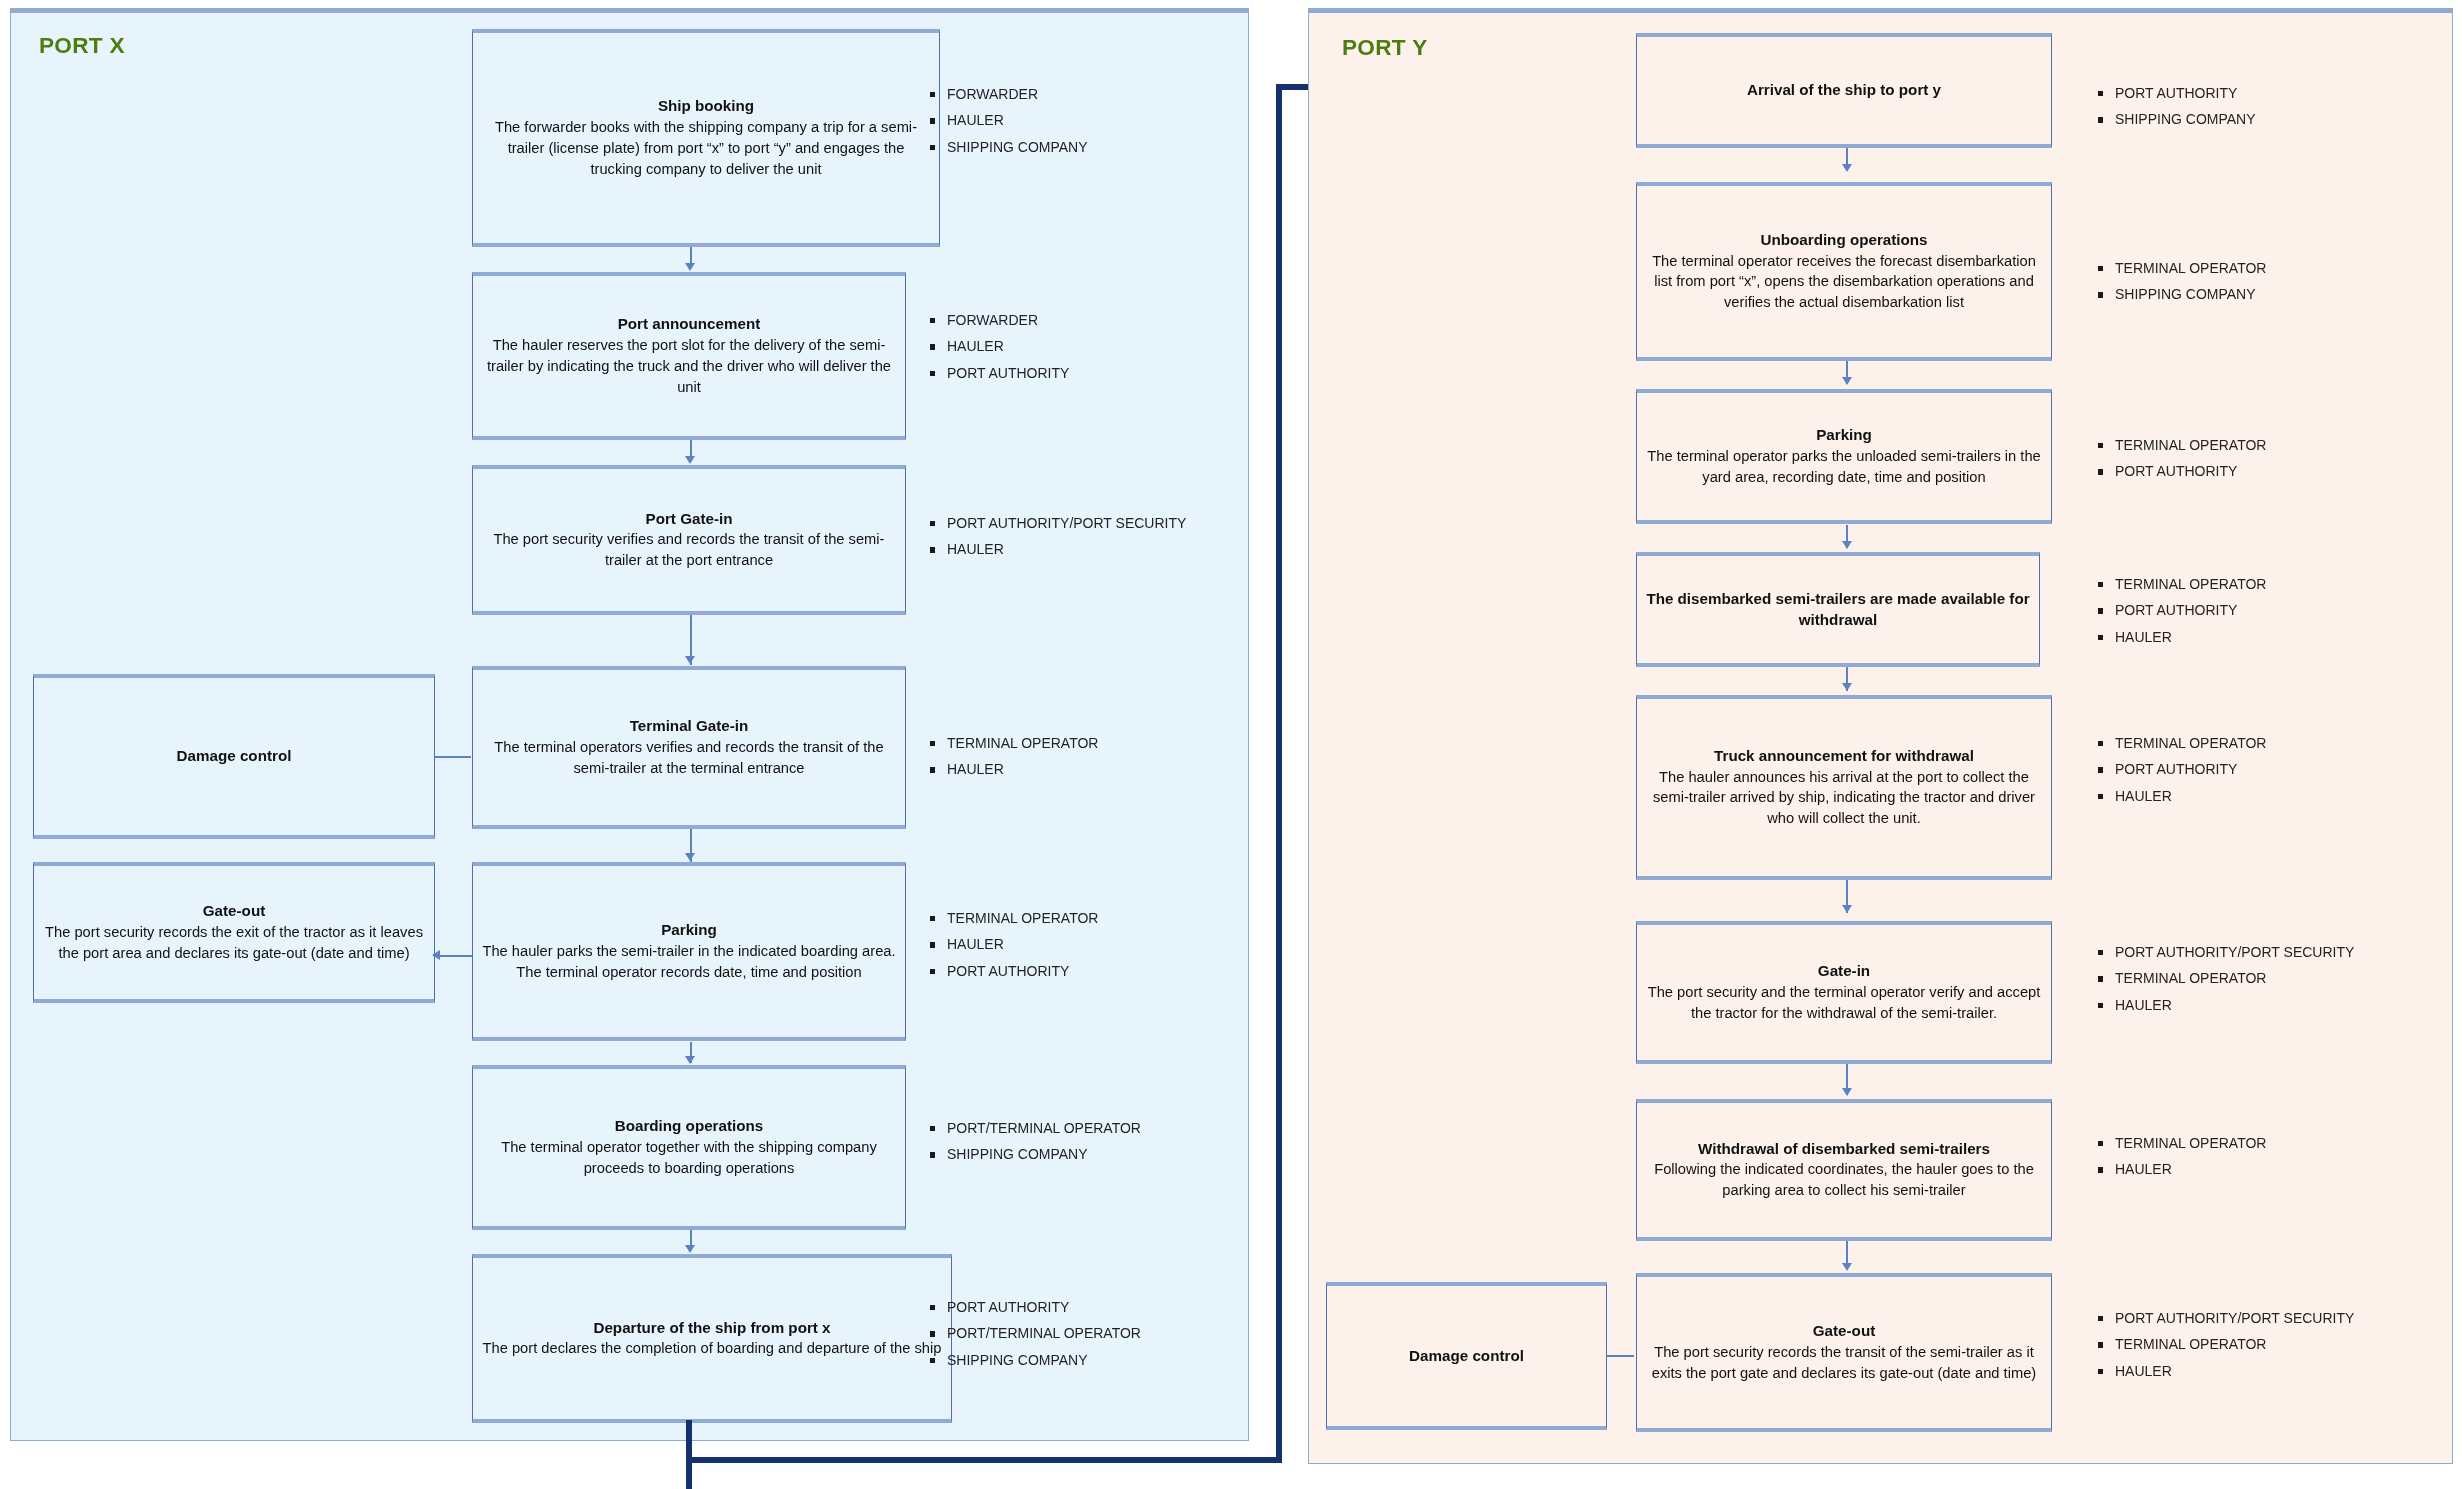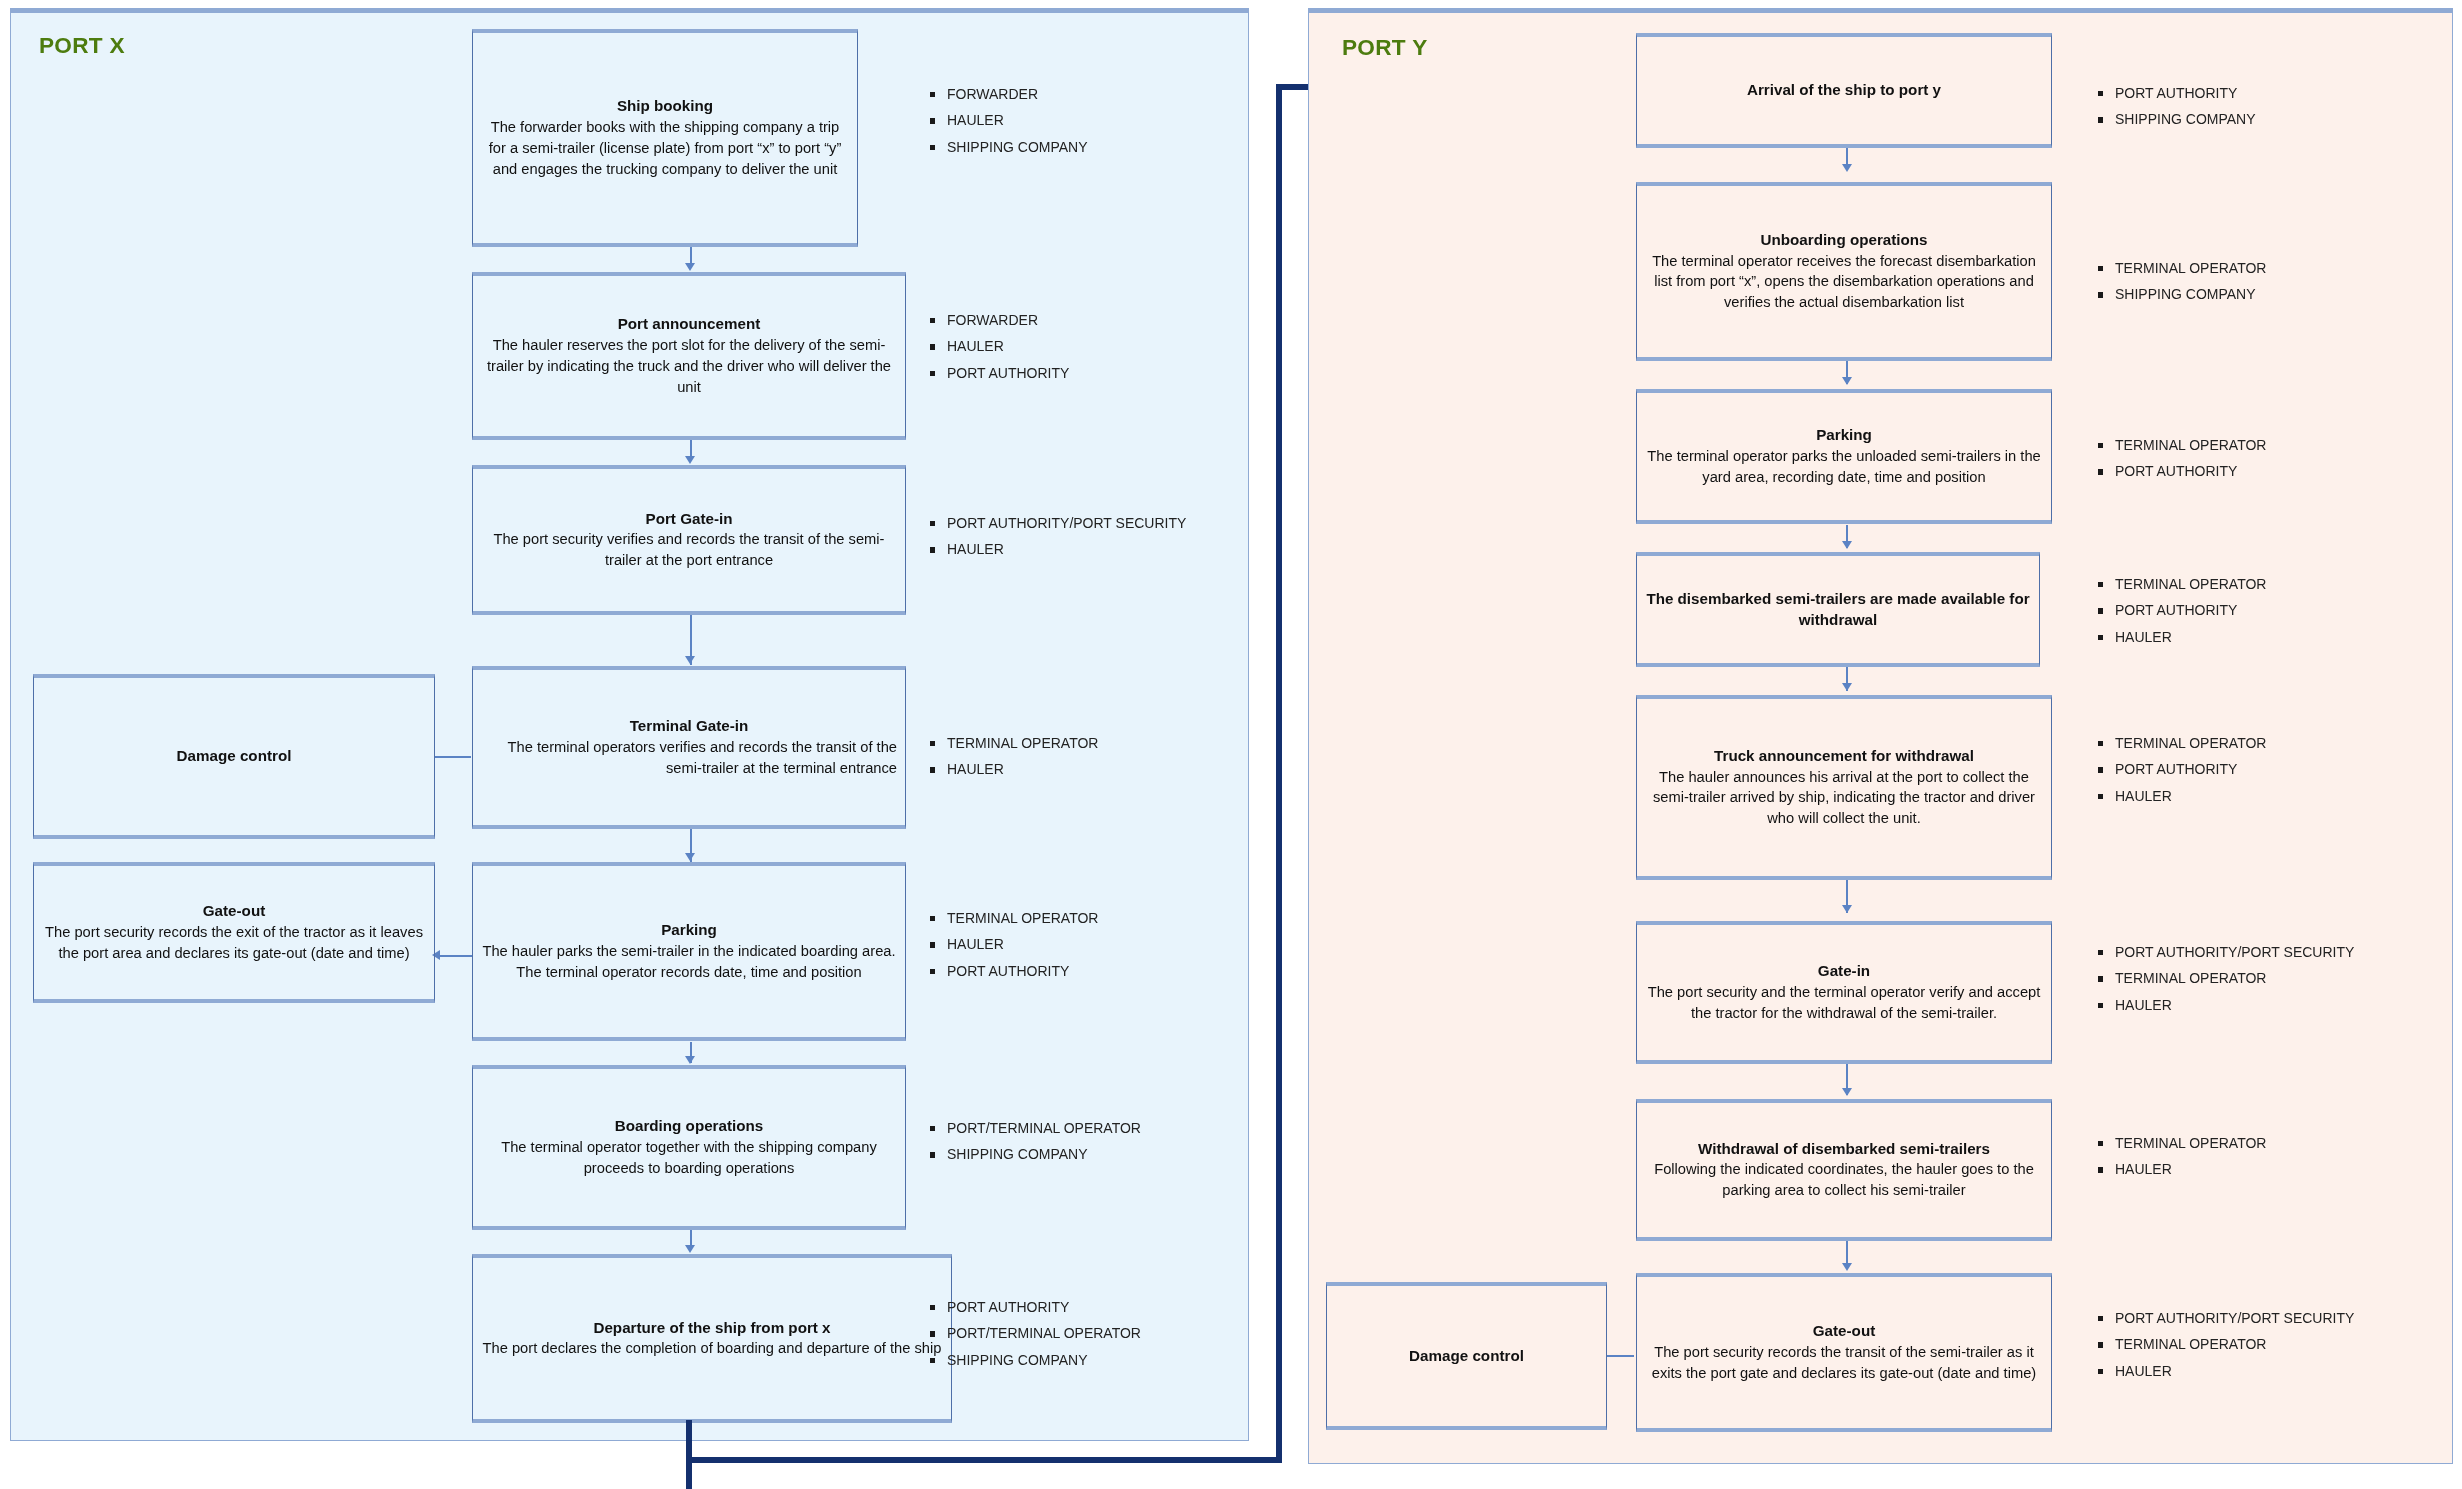--- a/index.html
+++ b/index.html
@@ -68,21 +68,21 @@
   <div class="vline" style="left:690px;top:1042px;height:21.4px;"></div>
   <div class="arrow-down" style="left:685px;top:1056px;"></div>
   <div class="vline" style="left:690px;top:1230px;height:20.3px;"></div>
   <div class="arrow-down" style="left:685px;top:1245px;"></div>
 
   <div class="hline" style="left:434px;top:756px;width:37px;"></div>
 
   <div class="hline" style="left:440px;top:955px;width:32px;"></div>
   <div class="arrow-left" style="left:432px;top:950px;"></div>
 
-  <div class="box" style="left:472px;top:29px;width:386px;height:218px;">
+  <div class="box" style="left:472px;top:29px;width:468px;height:218px;">
     <div class="hd">Ship booking</div>
     <div class="bd">The forwarder books with the shipping company a trip for a semi-trailer (license plate) from port “x” to port “y” and engages the trucking company to deliver the unit</div>
   </div>
   <ul class="roles" style="left:920px;top:79px;">
     <li>FORWARDER</li>
     <li>HAULER</li>
     <li>SHIPPING COMPANY</li>
   </ul>
 
   <div class="box" style="left:472px;top:272px;width:434px;height:168px;">
@@ -101,21 +101,21 @@
   </div>
   <ul class="roles" style="left:920px;top:508px;">
     <li>PORT AUTHORITY/PORT SECURITY</li>
     <li>HAULER</li>
   </ul>
 
   <div class="box plain" style="left:33px;top:674px;width:402px;height:165px;">
     <div class="hd">Damage control</div>
   </div>
 
-  <div class="box" style="left:472px;top:666px;width:434px;height:163px;text-align:right;">
+  <div class="box" style="left:472px;top:666px;width:434px;height:163px;">
     <div class="hd">Terminal Gate-in</div>
     <div class="bd">The terminal operators verifies and records the transit of the semi-trailer at the terminal entrance</div>
   </div>
   <ul class="roles" style="left:920px;top:728px;">
     <li>TERMINAL OPERATOR</li>
     <li>HAULER</li>
   </ul>
 
   <div class="box" style="left:33px;top:862px;width:402px;height:141px;">
     <div class="hd">Gate-out</div>

